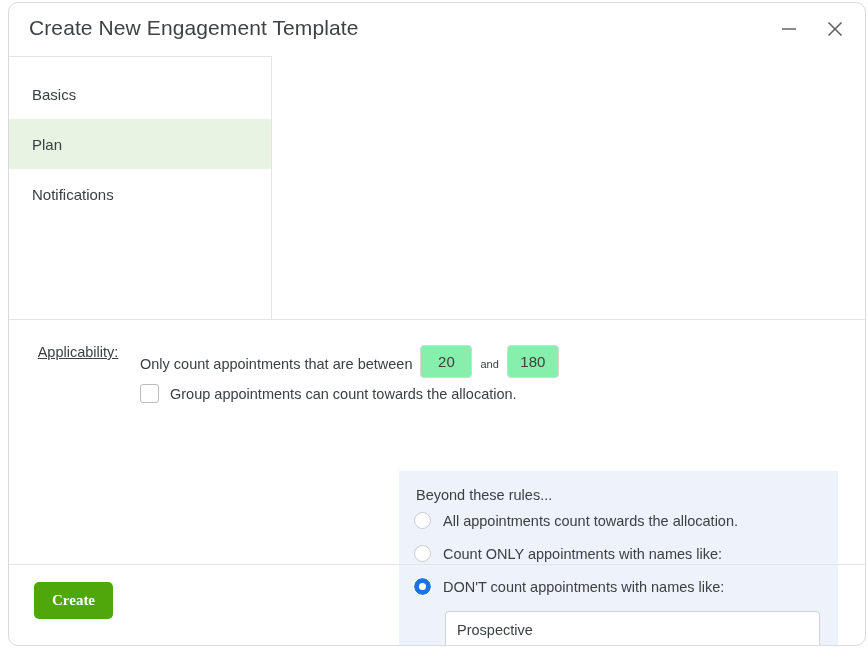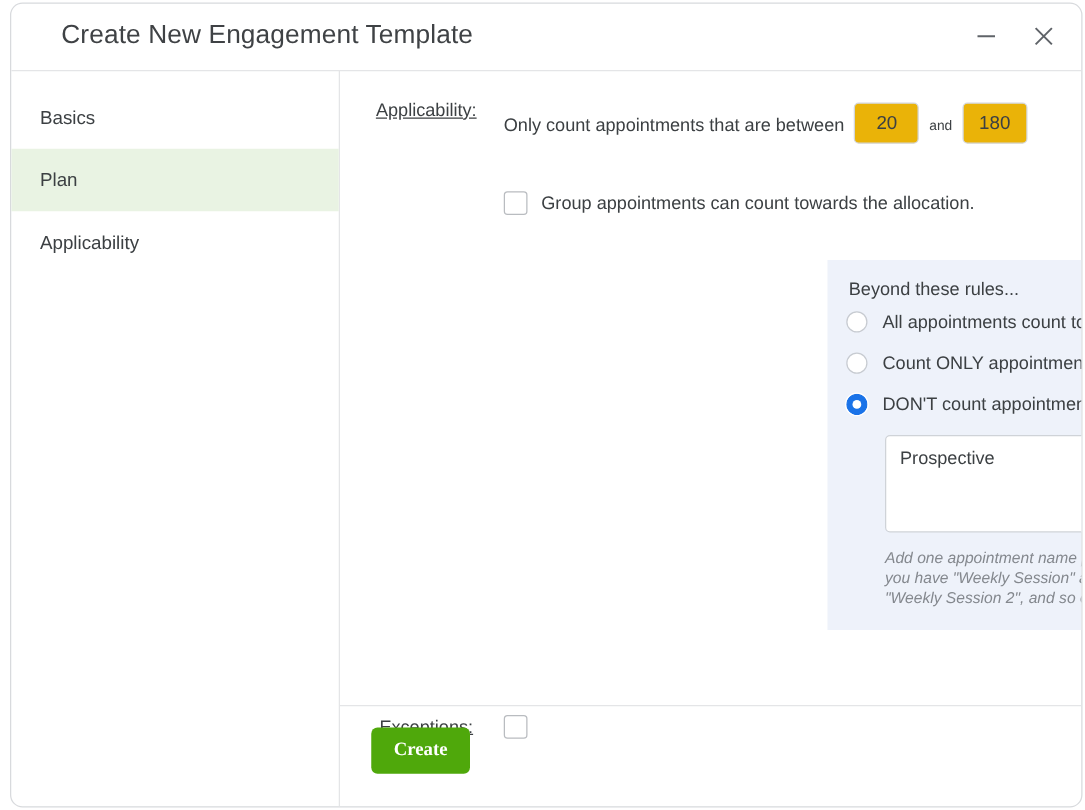--- a/index.html
+++ b/index.html
@@ -34,21 +34,20 @@
     height: 53px;
     box-sizing: border-box;
   }
   .title-text {
     position: absolute;
     left: 20px;
     top: 13px;
     font-size: 21px;
     color: #3f4245;
     letter-spacing: 0.1px;
-    margin-left: 20px;
   }
   .win-controls {
     position: absolute;
     right: 16px;
     top: 12px;
     display: flex;
     align-items: center;
     gap: 18px;
   }
   .win-btn {
@@ -62,20 +61,21 @@
   .win-btn svg { display: block; }
 
   
   .body-split {
     position: absolute;
     left: 0;
     top: 53px;
     right: 0;
     bottom: 0;
     display: flex;
+    flex-direction: column;
   }
   .sidebar {
     width: 263px;
     border-top: 1px solid #e4e5e7;
     border-right: 1px solid #e4e5e7;
     box-sizing: border-box;
     padding-top: 12px;
     flex: 0 0 263px;
   }
   .side-item {
@@ -133,33 +133,33 @@
     width: 52px;
     height: 33px;
     border: 1px solid #d3d6da;
     border-radius: 4px;
     font-family: "Liberation Sans", sans-serif;
     font-size: 15px;
     color: #3c4043;
     text-align: center;
     margin: 0 8px;
     box-sizing: border-box;
-    background: #eab308;
+    background: #86efac;
     outline: none;
   }
   .and-word { font-size: 11px; }
   .minutes-long {
     font-size: 14.5px;
     margin-top: 2px;
   }
 
   .chk-line {
     display: flex;
     align-items: center;
-    margin-top: 38px;
+    margin-top: 6px;
   }
   .chk {
     width: 19px;
     height: 19px;
     border: 1px solid #b9bcc0;
     border-radius: 3px;
     background: #fff;
     box-sizing: border-box;
     flex: 0 0 19px;
     cursor: pointer;
@@ -326,21 +326,21 @@
   <div class="body-split">
 
     <div class="sidebar">
       <div class="side-item">
         <span>Basics</span>
       </div>
       <div class="side-item active">
         <span>Plan</span>
       </div>
       <div class="side-item">
-        <span>Applicability</span>
+        <span>Notifications</span>
       </div>
     </div>
 
     <div class="content">
 
       <div class="row applic-row">
         <div class="row-label">Applicability:</div>
         <div class="applic-body">
           <div class="inline-line">
             <span>Only count appointments that are between</span>

